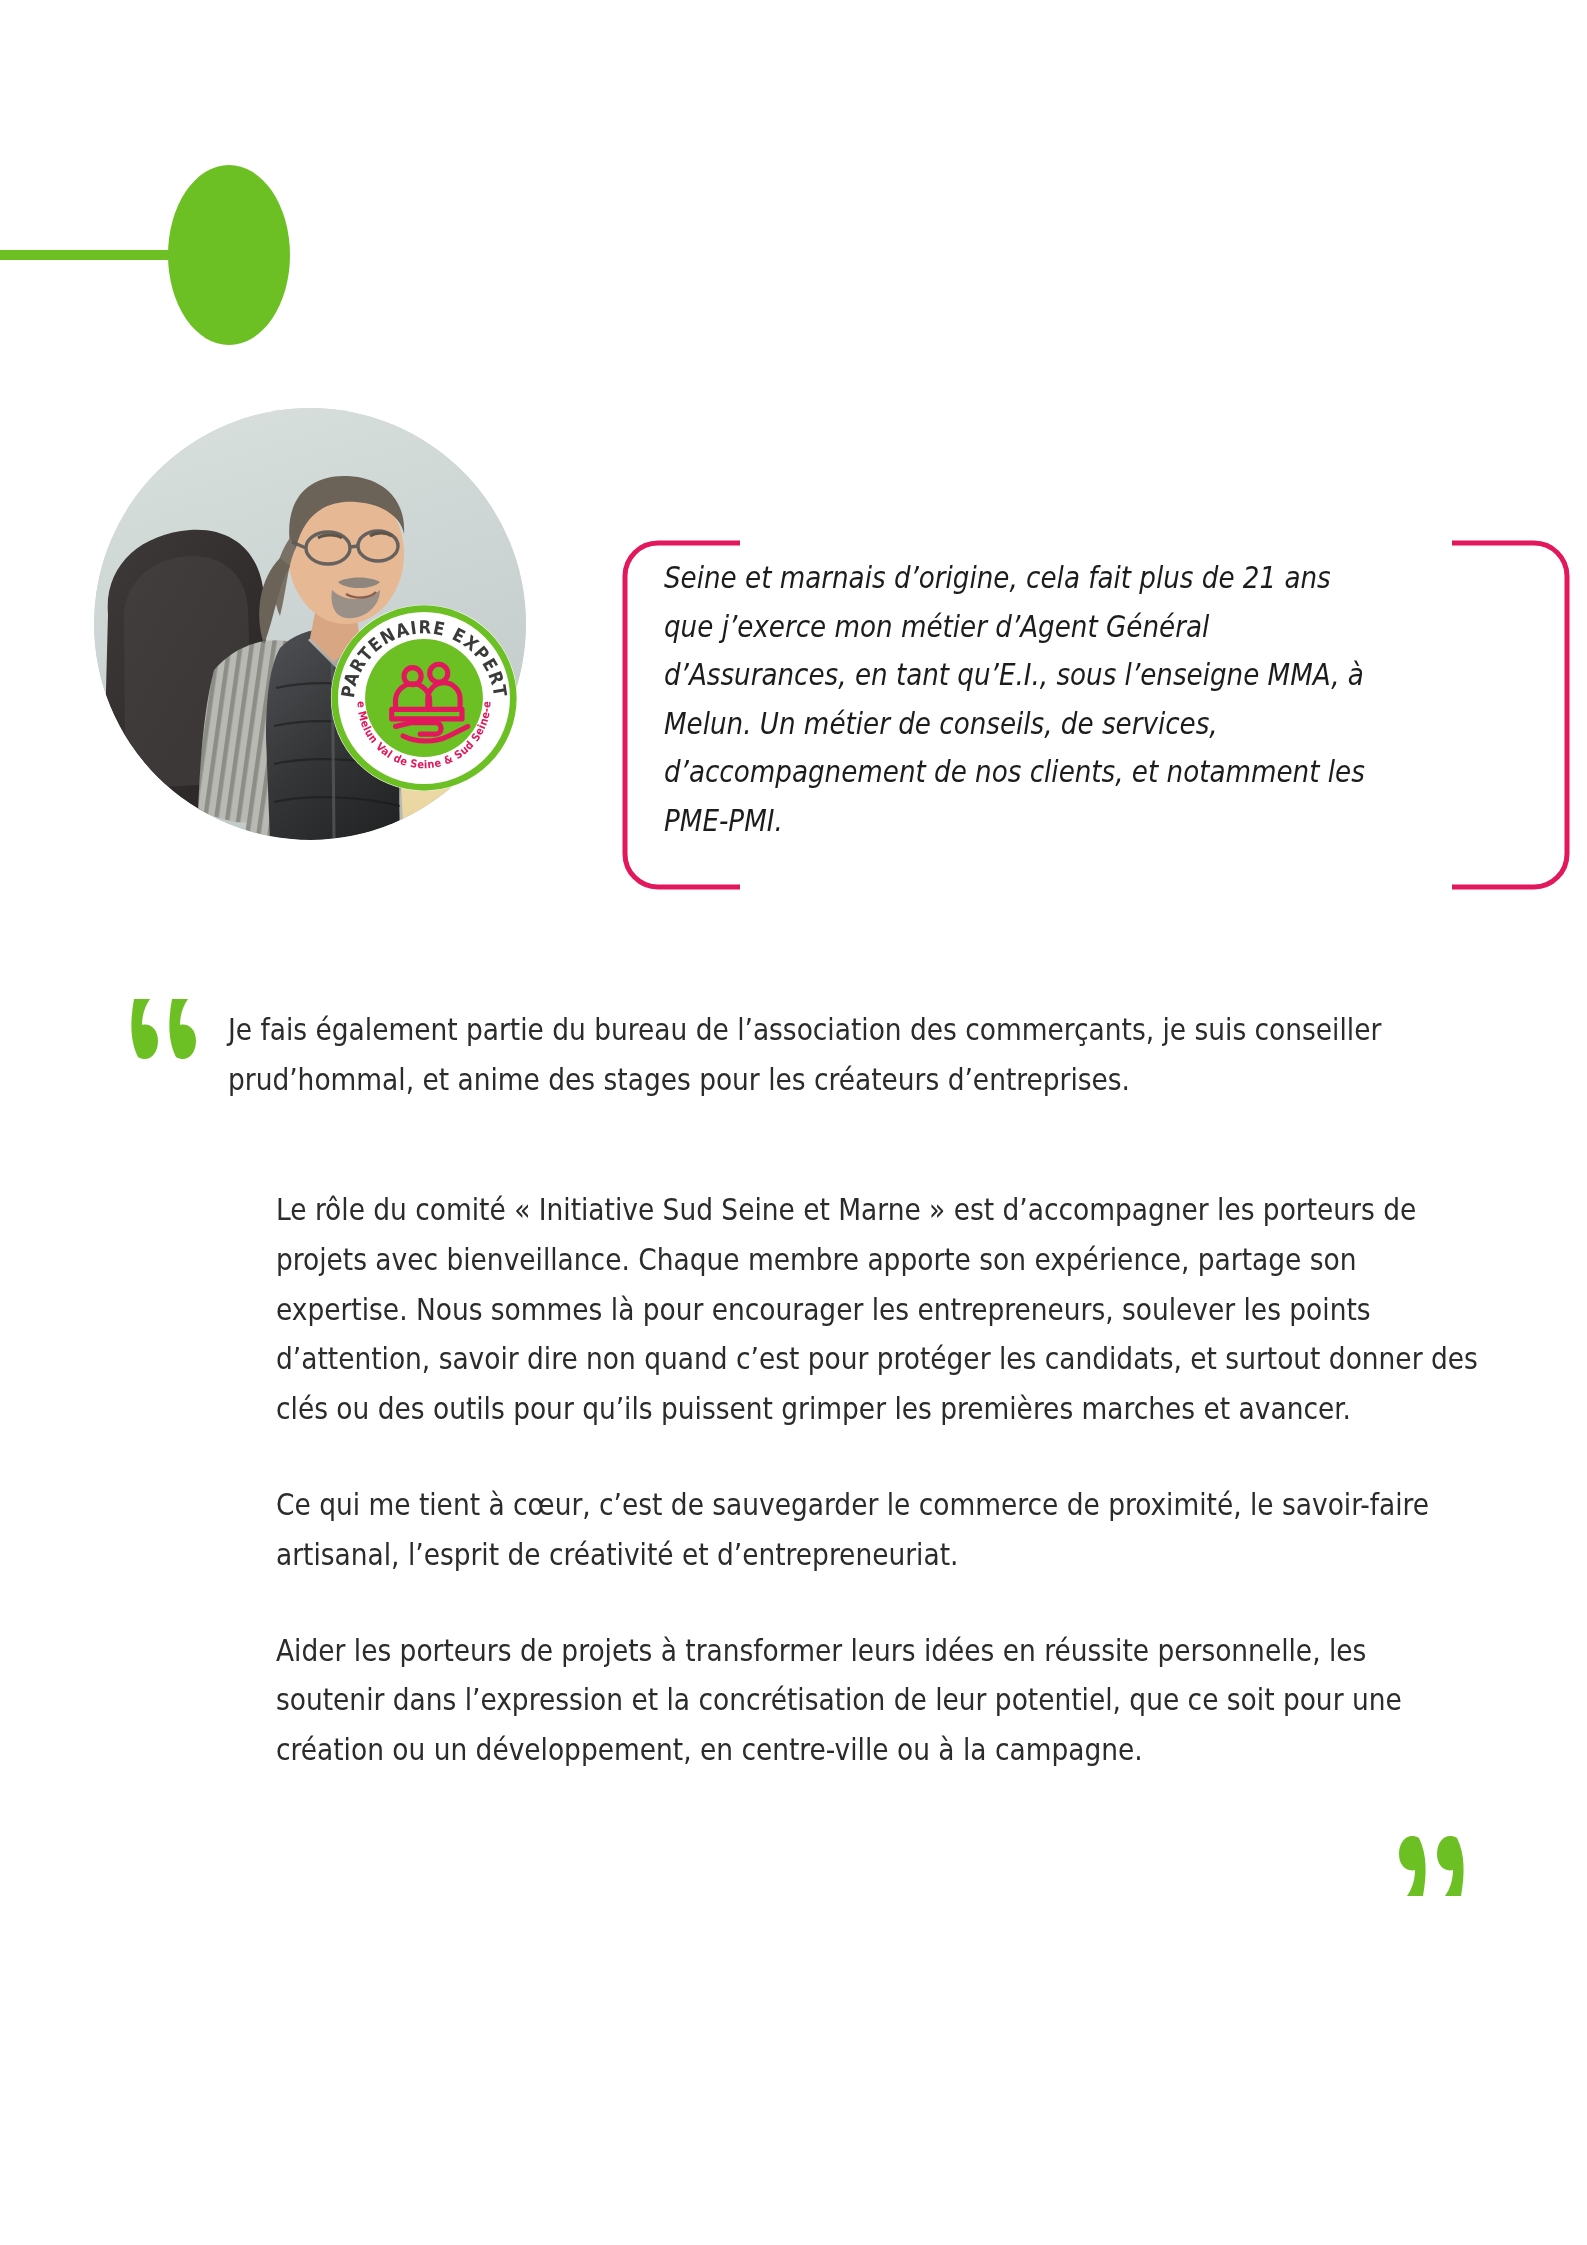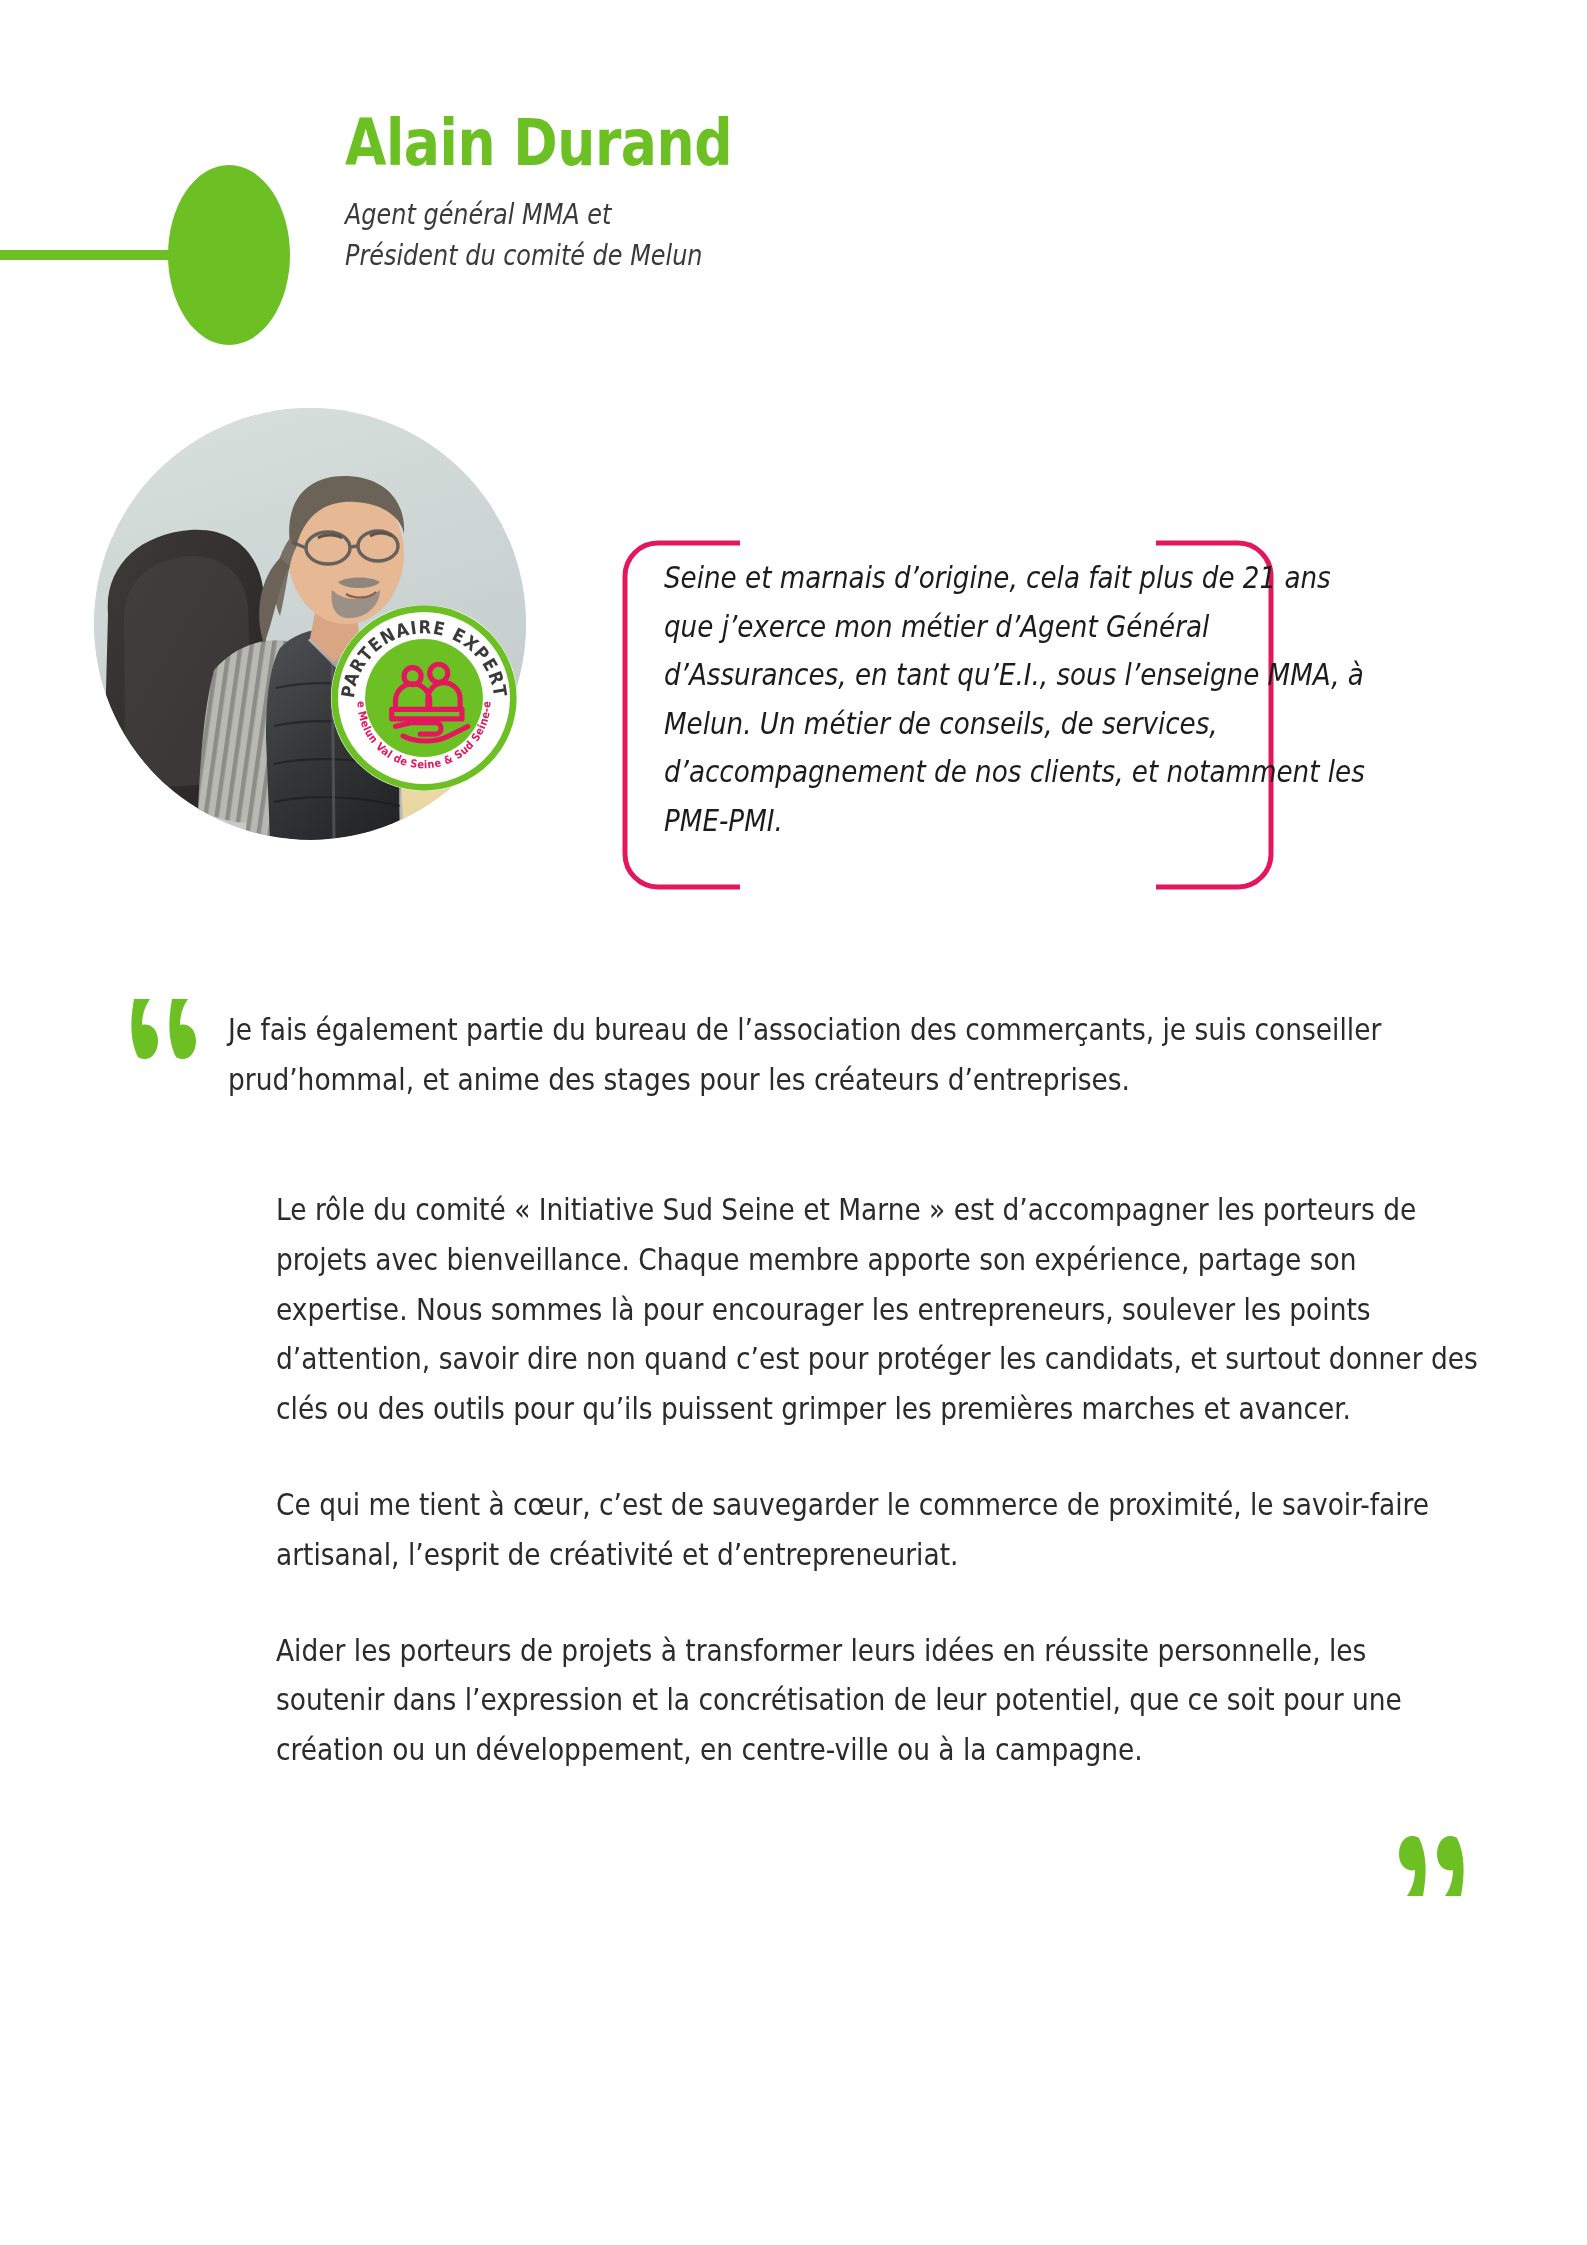--- a/index.html
+++ b/index.html
@@ -98,21 +98,21 @@
     width: 190px;
     height: 190px;
   }
   .badge svg { display: block; width: 100%; height: 100%; }
 
   
   .pink-quote {
     position: absolute;
     left: 622px;
     top: 540px;
-    width: 652px;
+    width: 948px;
     height: 350px;
   }
   .pink-bracket-left,
   .pink-bracket-right {
     position: absolute;
     top: 0;
     width: 120px;
     height: 100%;
   }
   .pink-bracket-left { left: 0; }
@@ -188,27 +188,20 @@
     width: 80px;
     height: 70px;
   }
 </style>
 </head>
 <body>
 
 <div class="header">
   <div class="header-rule"></div>
   <div class="header-dot"></div>
-  <div class="header-text">
-    <h1 class="page-title">Alain Durand</h1>
-    <div class="page-subtitle">
-      <div>Agent général MMA et</div>
-      <div>Président du comité de Melun</div>
-    </div>
-  </div>
 </div>
 
 <div class="photo-block">
   <div class="photo-circle">
     <svg class="photo-svg" viewBox="0 0 432 432" preserveAspectRatio="xMidYMid slice" aria-hidden="true">
       <defs>
         <linearGradient id="wallG" x1="0" y1="0" x2="0.3" y2="1">
           <stop offset="0" stop-color="#d9e0de"></stop>
           <stop offset="0.55" stop-color="#ccd5d3"></stop>
           <stop offset="1" stop-color="#c2cbc9"></stop>

